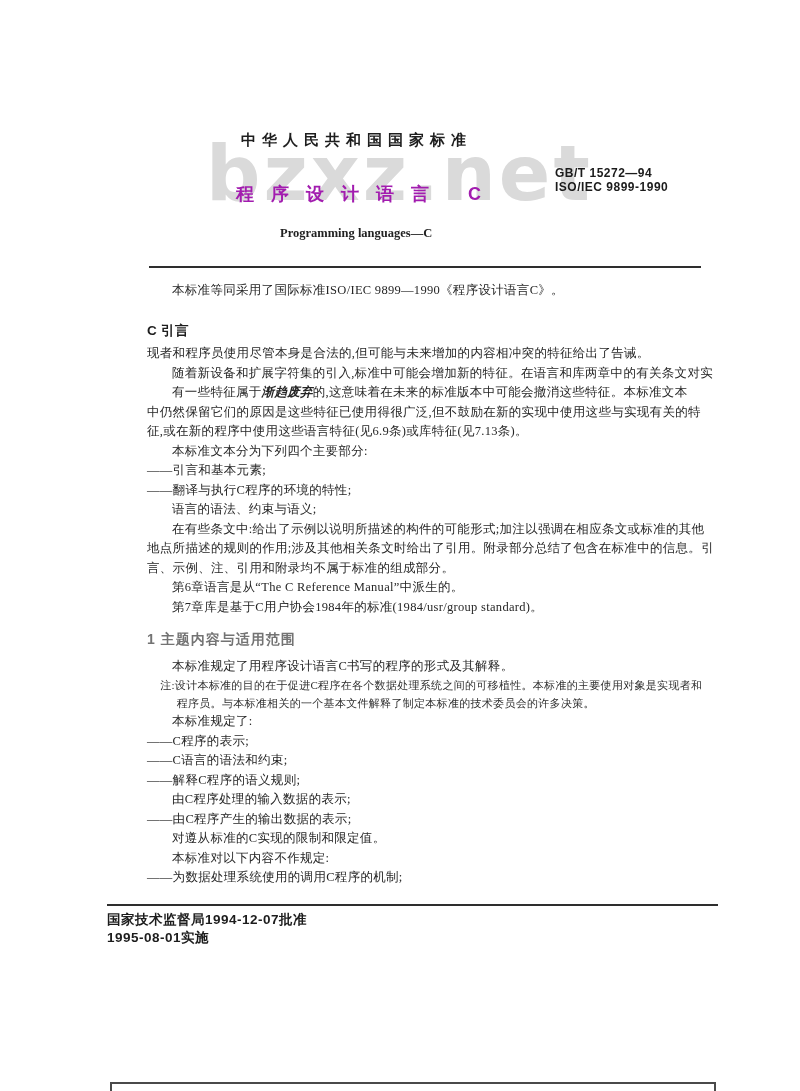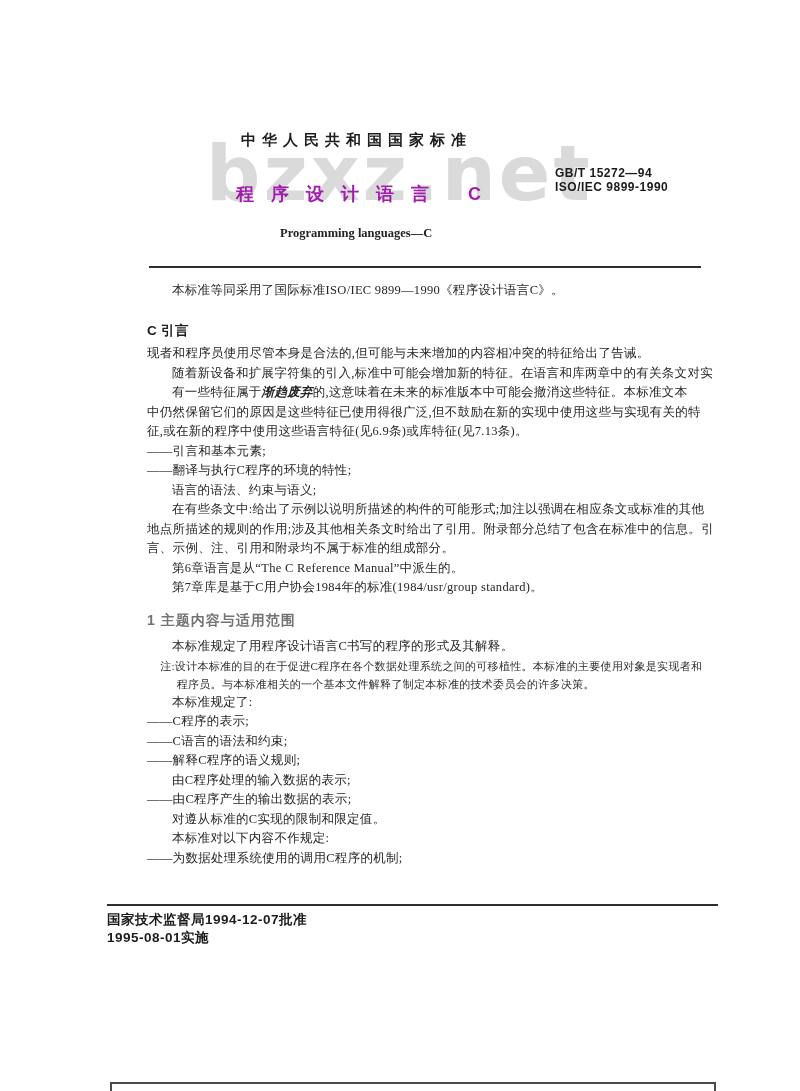--- a/index.html
+++ b/index.html
@@ -98,20 +98,21 @@
   <div class="rule-top"></div>
 
   <div class="body-col">
     <div class="ln indent">本标准等同采用了国际标准ISO/IEC 9899—1990《程序设计语言C》。</div>
     <div class="ln h-c">C 引言</div>
     <div class="ln">现者和程序员使用尽管本身是合法的,但可能与未来增加的内容相冲突的特征给出了告诫。</div>
     <div class="ln indent">随着新设备和扩展字符集的引入,标准中可能会增加新的特征。在语言和库两章中的有关条文对实</div>
     <div class="ln indent"><span>有一些特征属于</span><span class="obsolete">渐趋废弃</span><span>的,这意味着在未来的标准版本中可能会撤消这些特征。本标准文本</span></div>
     <div class="ln">中仍然保留它们的原因是这些特征已使用得很广泛,但不鼓励在新的实现中使用这些与实现有关的特</div>
     <div class="ln">征,或在新的程序中使用这些语言特征(见6.9条)或库特征(见7.13条)。</div>
+    <div class="ln indent">本标准文本分为下列四个主要部分:</div>
     <div class="ln">——引言和基本元素;</div>
     <div class="ln">——翻译与执行C程序的环境的特性;</div>
     <div class="ln lead2">语言的语法、约束与语义;</div>
     <div class="ln indent">在有些条文中:给出了示例以说明所描述的构件的可能形式;加注以强调在相应条文或标准的其他</div>
     <div class="ln">地点所描述的规则的作用;涉及其他相关条文时给出了引用。附录部分总结了包含在标准中的信息。引</div>
     <div class="ln">言、示例、注、引用和附录均不属于标准的组成部分。</div>
     <div class="ln indent">第6章语言是从“The C Reference Manual”中派生的。</div>
     <div class="ln indent">第7章库是基于C用户协会1984年的标准(1984/usr/group standard)。</div>
     <div class="ln h-1">1 主题内容与适用范围</div>
     <div class="ln indent">本标准规定了用程序设计语言C书写的程序的形式及其解释。</div>

